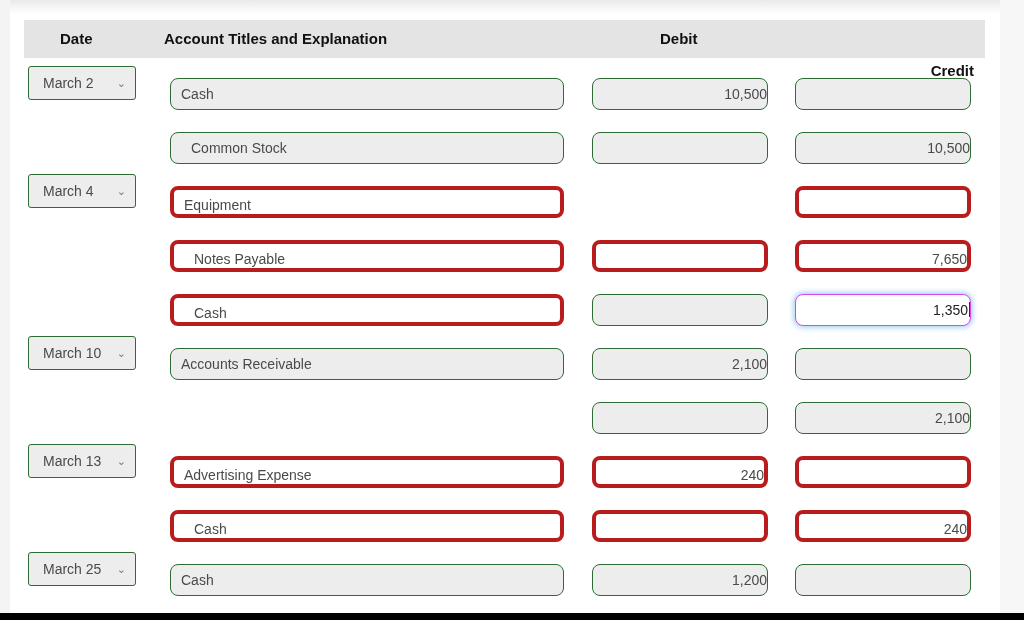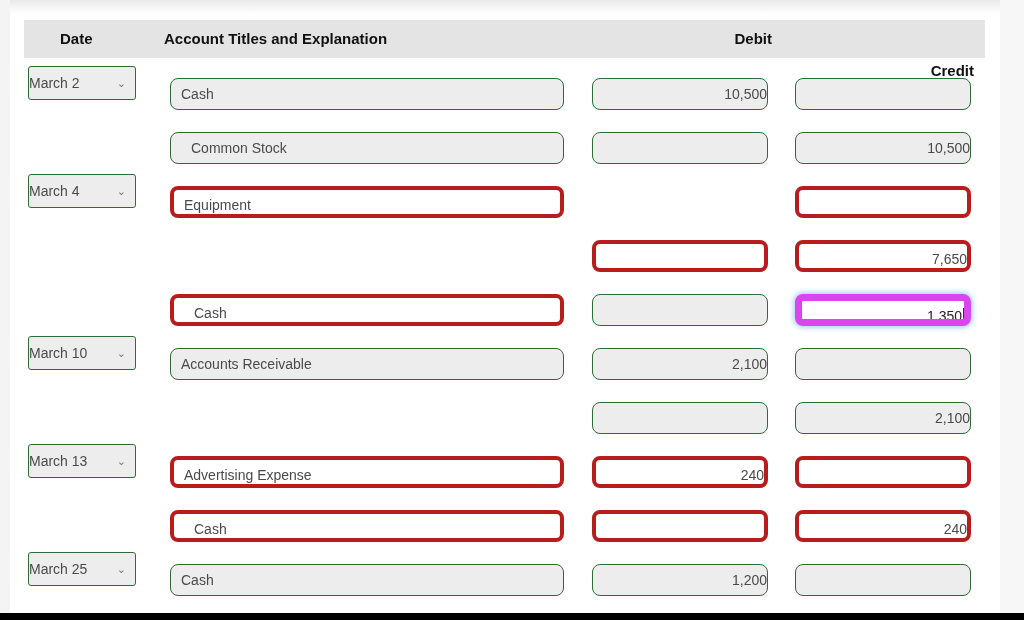--- a/index.html
+++ b/index.html
@@ -71,21 +71,21 @@
     top: 0;
     height: 56px;
     line-height: 38px;
     font-size: 15px;
     font-weight: bold;
     color: #111111;
     white-space: nowrap;
   }
   .h-date   { left: 36px; }
   .h-acct   { left: 140px; }
-  .h-debit  { left: 608px; width: 140px; text-align: right; }
+  .h-debit  { left: 636px; width: 140px; }
   .h-credit { left: 810px; width: 140px; text-align: right; margin-top: 32px; }
 
   
   .c-date   { left: 4px;   width: 108px; }
   .c-acct   { left: 146px; width: 394px; }
   .c-debit  { left: 568px; width: 176px; }
   .c-credit { left: 771px; width: 176px; }
 
   .field {
     position: absolute;
@@ -106,41 +106,42 @@
     border: 1px solid #2e6b35;
   }
   
   .f-plain {
     background: #ffffff;
     border: 4px solid #b91c1c;
   }
   
   .f-focus {
     background: #ffffff;
-    border: 7px solid #d946ef;
+    border: 1px solid #d946ef;
     box-shadow: 0 0 5px 2px rgba(110,175,235,0.55);
     color: #222222;
   }
 
   .text-left  { padding-left: 10px; text-align: left; }
   .text-left.indent { padding-left: 20px; }
   .text-right { text-align: right; }
 
   
   .dateselect {
     position: absolute;
     top: 8px;
     height: 34px;
     box-sizing: border-box;
     background: #ededed;
     border: 1px solid #2e6b35;
     border-radius: 3px;
     font-size: 14px;
     color: #4a4a4a;
     line-height: 32px;
+    padding-left: 14px;
     white-space: nowrap;
   }
   .dateselect .chev {
     position: absolute;
     right: 9px;
     top: 0;
     height: 32px;
     line-height: 32px;
     font-size: 11px;
     color: #777777;
@@ -184,20 +185,21 @@
           <div class="field c-acct f-green text-left indent">Common Stock</div>
           <div class="field c-debit f-green text-right"></div>
           <div class="field c-credit f-green text-right">10,500</div>
         </div>
         <div class="jrow">
           <div class="dateselect c-date"><span>March 4</span><span class="chev">⌄</span></div>
           <div class="field c-acct f-plain text-left">Equipment</div>
           <div class="field c-credit f-plain text-right"></div>
         </div>
         <div class="jrow">
+          <div class="field c-acct f-plain text-left indent">Notes Payable</div>
           <div class="field c-debit f-plain text-right"></div>
           <div class="field c-credit f-plain text-right">7,650</div>
         </div>
         <div class="jrow">
           <div class="field c-acct f-plain text-left indent">Cash</div>
           <div class="field c-debit f-green text-right"></div>
           <div class="field c-credit f-focus text-right">1,350<span class="caret"></span></div>
         </div>
         <div class="jrow">
           <div class="dateselect c-date"><span>March 10</span><span class="chev">⌄</span></div>

